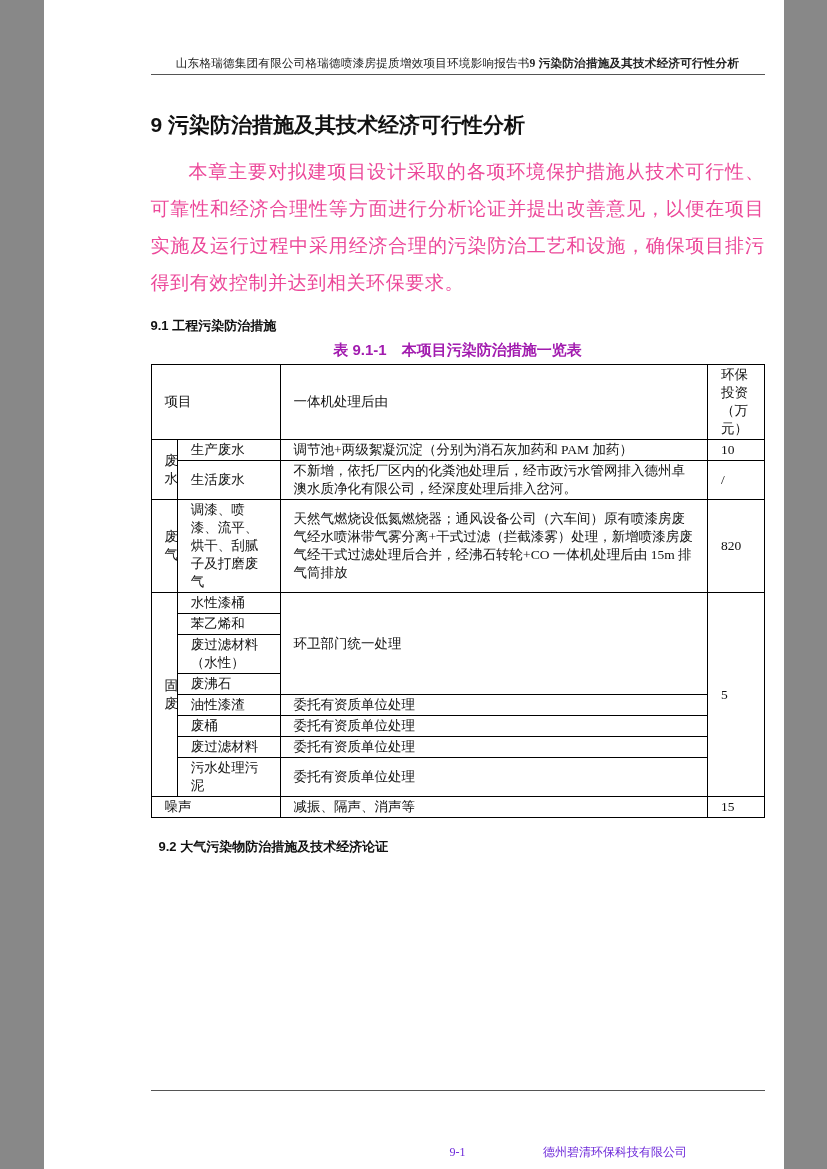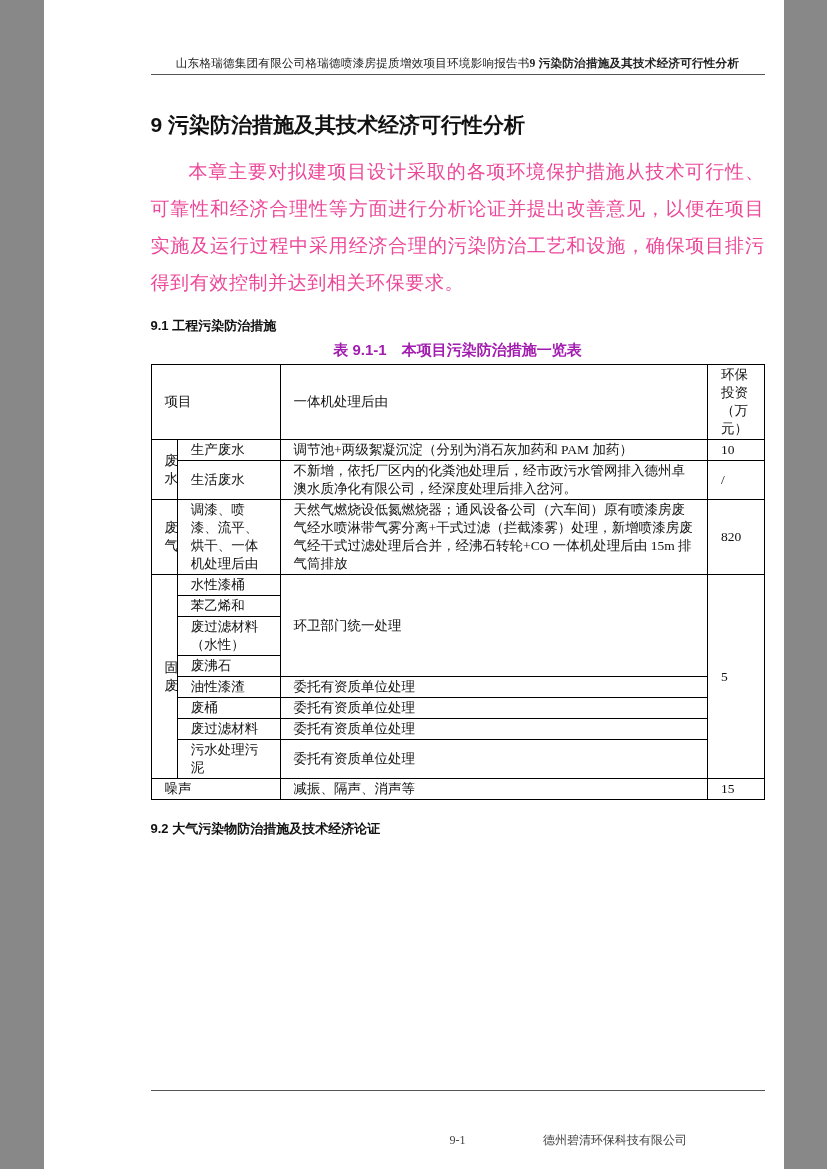--- a/index.html
+++ b/index.html
@@ -38,21 +38,21 @@
     font-size:21px;
     color:#111;
   }
   .h-section{
     font-family:"Liberation Sans","DejaVu Sans",sans-serif;
     font-weight:bold;
     font-size:13px;
     color:#111;
   }
   .h-91{margin:16px 0 0 0;}
-  .h-92{margin:20px 0 0 0;}
+  .h-92{margin:20px 0 0 8px;}
   
   .para{
     margin:14px 0 0 0;
     font-size:19px;
     line-height:37px;
     letter-spacing:0.6px;
     text-align:justify;
     text-indent:2em;
     color:#ec4899;
   }
@@ -88,23 +88,23 @@
   .col-b{width:102px;}
   .col-c{width:424px;}
   .col-d{width:56px;}
   
   .footer{
     position:absolute;
     left:107px;
     width:614px;
     top:1090px;
     border-top:1px solid #555;
-    padding-top:7px;
+    padding-top:19px;
     font-size:12px;
-    color:#404040;
+    color:#6d28d9;
     display:grid;
     grid-template-columns:1fr auto 1fr;
     align-items:baseline;
   }
   .footer .pgnum{grid-column:2;text-align:center;}
   .footer .company{grid-column:3;text-align:center;margin-top:34px;}
 </style>
 </head>
 <body>
 
@@ -143,21 +143,21 @@
           <td>调节池+两级絮凝沉淀（分别为消石灰加药和 PAM 加药）</td>
           <td>10</td>
         </tr>
         <tr>
           <td>生活废水</td>
           <td>不新增，依托厂区内的化粪池处理后，经市政污水管网排入德州卓澳水质净化有限公司，经深度处理后排入岔河。</td>
           <td>/</td>
         </tr>
         <tr>
           <td class="vlabel">废气</td>
-          <td>调漆、喷漆、流平、烘干、一体机处理后由</td>
+          <td>调漆、喷漆、流平、烘干、刮腻子及打磨废气</td>
           <td>天然气燃烧设低氮燃烧器；通风设备公司（六车间）原有喷漆房废气经水喷淋带气雾分离+干式过滤（拦截漆雾）处理，新增喷漆房废气经干式过滤处理后合并，经沸石转轮+CO 一体机处理后由 15m 排气筒排放</td>
           <td>820</td>
         </tr>
         <tr>
           <td rowspan="8" class="vlabel">固废</td>
           <td>水性漆桶</td>
           <td rowspan="4">环卫部门统一处理</td>
           <td rowspan="8">5</td>
         </tr>
         <tr>

